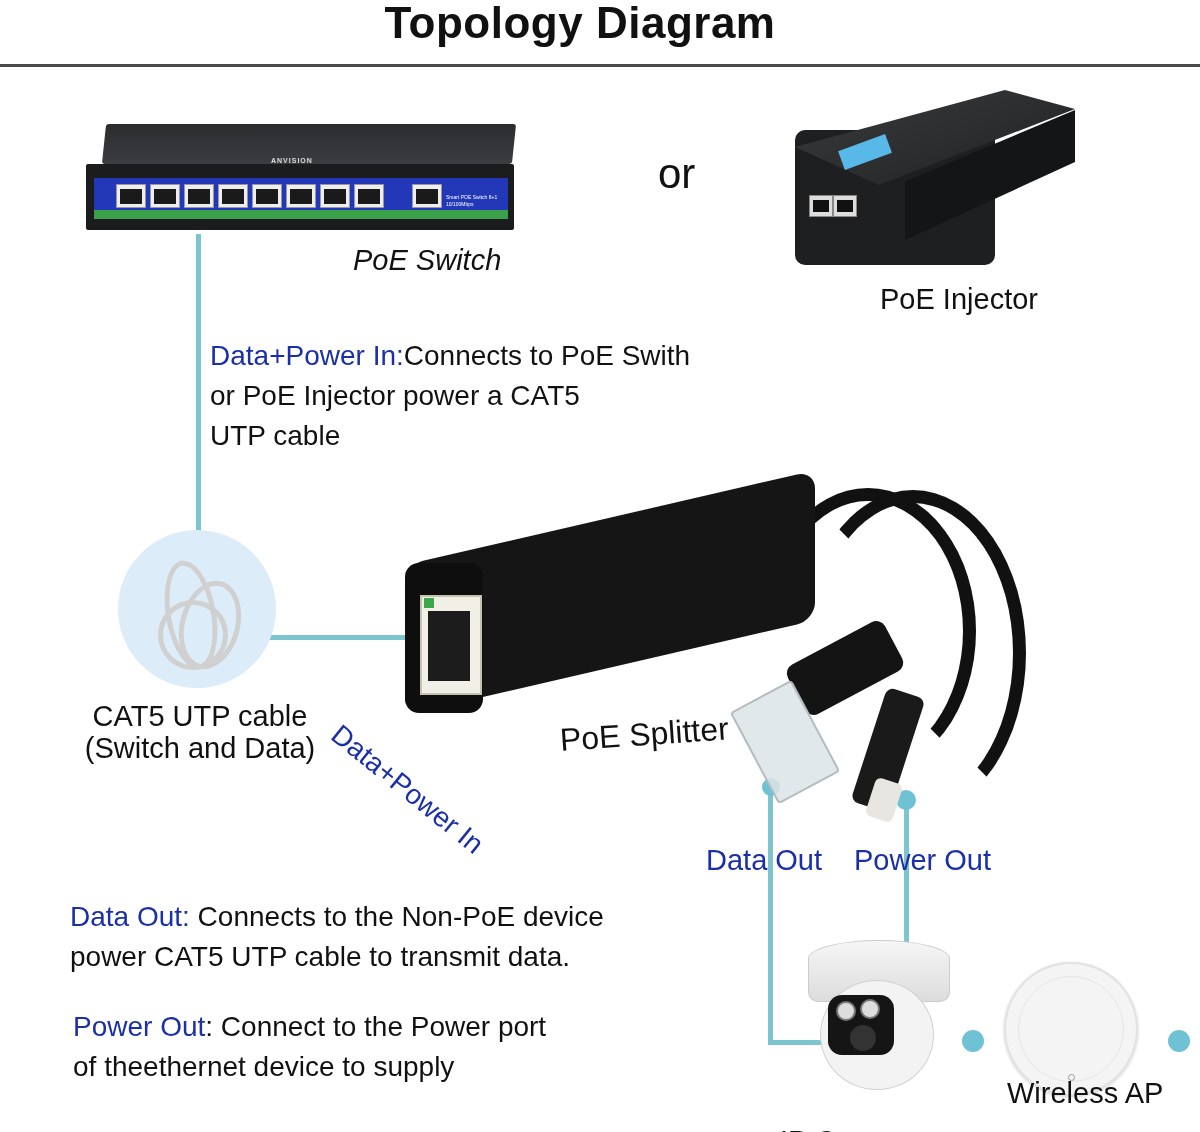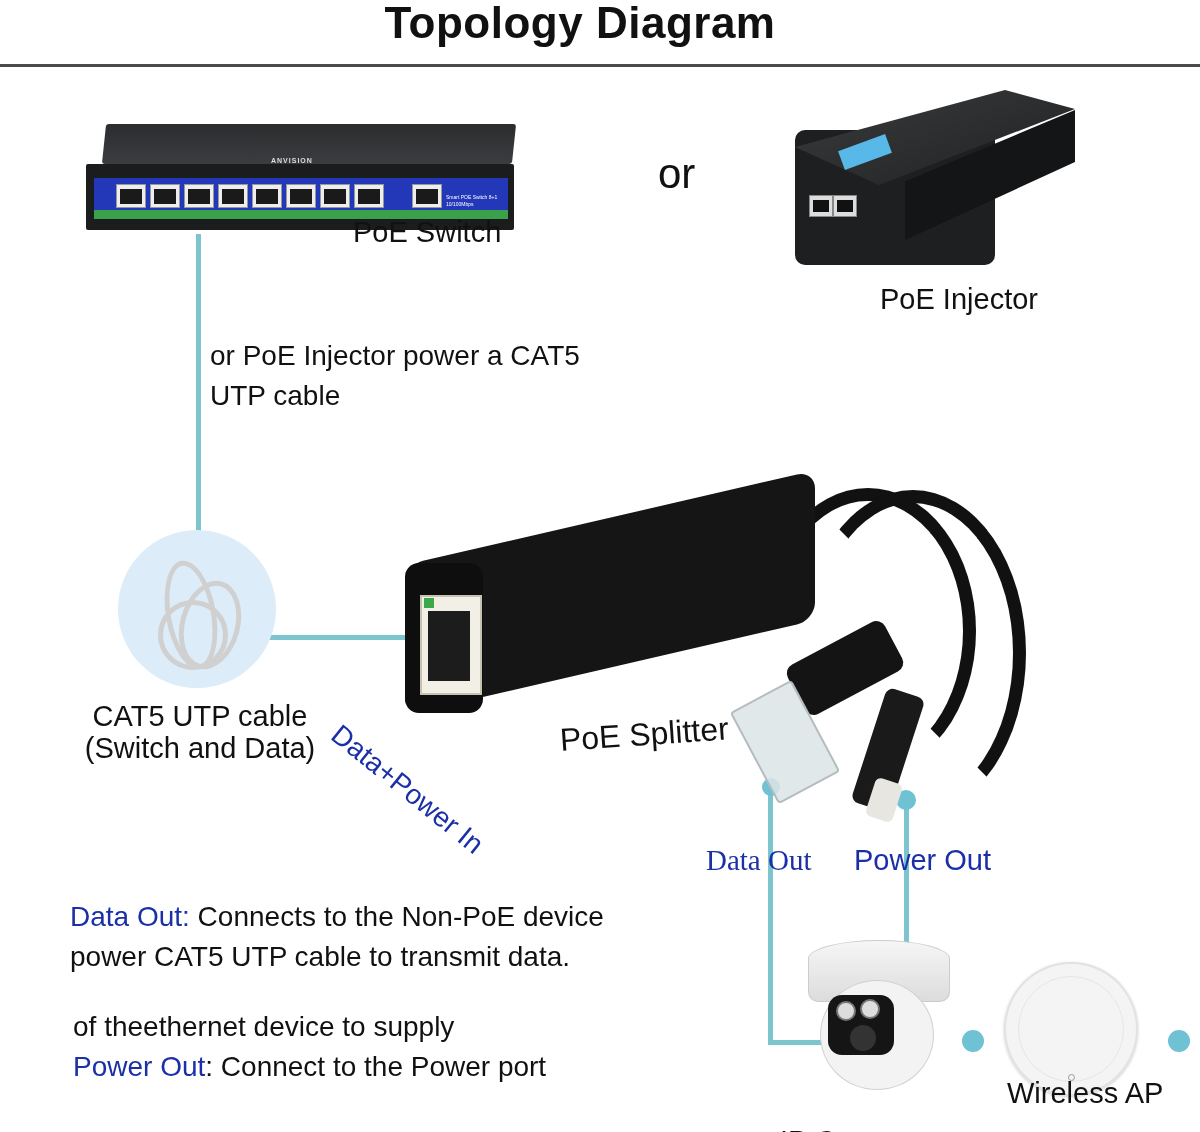--- a/index.html
+++ b/index.html
@@ -99,35 +99,36 @@
     <div class="port" style="left:98px;"></div>
     <div class="port" style="left:132px;"></div>
     <div class="port" style="left:166px;"></div>
     <div class="port" style="left:200px;"></div>
     <div class="port" style="left:234px;"></div>
     <div class="port" style="left:268px;"></div>
     <div class="port" style="left:326px;"></div>
     <div class="sw-text">Smart POE Switch 8+1 10/100Mbps</div>
   </div>
 </div>
-<div class="abs label" style="left:353px;top:216px;">PoE Switch</div>
+<div class="abs label" style="left:353px;top:244px;font-style:italic;">PoE Switch</div>
 
 <div class="abs label" style="left:658px;top:150px;font-size:42px;">or</div>
 
 <div class="abs injector">
   <div class="inj-body"></div>
   <div class="inj-top"></div>
   <div class="inj-side"></div>
   <div class="inj-label"></div>
   <div class="inj-port" style="left:14px;"></div>
   <div class="inj-port" style="left:38px;"></div>
 </div>
 <div class="abs label" style="left:880px;top:283px;">PoE Injector</div>
 
 <div class="abs para" style="left:210px;top:336px;">
+  <div><span class="blue">Data+Power In:</span><span>Connects to PoE Swith</span></div>
   <div>or PoE Injector power a CAT5</div>
   <div>UTP cable</div>
 </div>
 
 <div class="abs cable-circle">
   <div class="cable-coil" style="left:48px;top:30px;width:40px;height:100px;transform:rotate(-10deg);"></div>
   <div class="cable-coil" style="left:62px;top:50px;width:50px;height:80px;transform:rotate(15deg);"></div>
   <div class="cable-coil" style="left:40px;top:70px;width:60px;height:60px;"></div>
 </div>
 <div class="abs label" style="left:80px;top:700px;text-align:center;width:240px;line-height:32px;">
@@ -144,31 +145,31 @@
   <div class="sp-led"></div>
 </div>
 <div class="abs rj45-boot"></div>
 <div class="abs rj45"></div>
 <div class="abs dc"></div>
 <div class="abs dc-tip"></div>
 <div class="abs label" style="left:560px;top:722px;transform:rotate(-4deg);transform-origin:left center;font-size:32px;">PoE Splitter</div>
 
 <div class="abs label blue" style="left:335px;top:715px;transform:rotate(39deg);transform-origin:left center;font-size:28px;">Data+Power In</div>
 
-<div class="abs label blue" style="left:706px;top:844px;font-family:Liberation Serif, serif;">Data Out</div>
+<div class="abs label blue" style="left:706px;top:844px;">Data Out</div>
 <div class="abs label blue" style="left:854px;top:844px;">Power Out</div>
 
 <div class="abs para" style="left:70px;top:897px;">
   <div><span class="blue">Data Out:</span><span> Connects to the Non-PoE device</span></div>
   <div>power CAT5 UTP cable to transmit data.</div>
 </div>
 
 <div class="abs para" style="left:73px;top:1007px;">
+  <div><span class="blue">Power Out</span><span>: Connect to the Power port</span></div>
   <div>of theethernet device to supply</div>
-  <div><span class="blue">Power Out</span><span>: Connect to the Power port</span></div>
 </div>
 
 <div class="abs camera">
   <div class="cam-base"></div>
   <div class="cam-ball"></div>
   <div class="cam-face">
     <div class="cam-ir" style="left:8px;top:6px;"></div>
     <div class="cam-ir" style="left:32px;top:4px;"></div>
     <div class="cam-lens"></div>
   </div>

